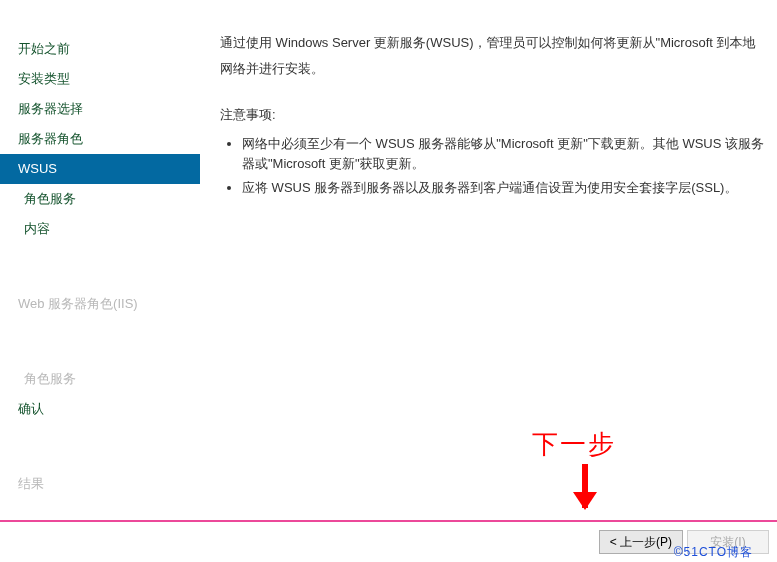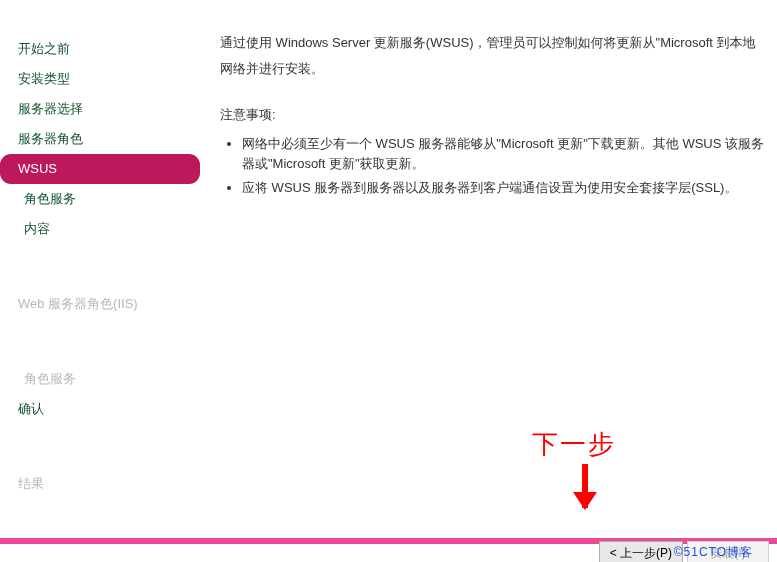--- a/index.html
+++ b/index.html
@@ -26,23 +26,22 @@
   .sidebar-item {
     padding: 6px 0 6px 18px;
     color: #14532d;
     cursor: pointer;
     line-height: 18px;
   }
   .sidebar-item.sub {
     padding-left: 24px;
   }
   .sidebar-item.selected {
-    background: #be185d;
+    background: #0369a1;
     color: #fff;
-    border-radius: 11px;
   }
   .sidebar-item.disabled {
     color: #b8b8b8;
     margin-top: 45px;
   }
   .content {
     flex: 1;
     padding-top: 30px;
     padding-left: 20px;
     padding-right: 10px;
@@ -61,22 +60,22 @@
   }
   .content li {
     line-height: 20px;
     margin-bottom: 4px;
   }
   .button-bar {
     position: absolute;
     bottom: 0;
     left: 0;
     right: 0;
-    height: 24px;
-    border-top: 6px solid #ec4899;
+    height: 42px;
+    border-top: 2px solid #ec4899;
     display: flex;
     justify-content: flex-end;
     align-items: center;
     padding-right: 8px;
     gap: 4px;
   }
   .btn {
     min-width: 82px;
     height: 24px;
     border: 1px solid #adadad;

